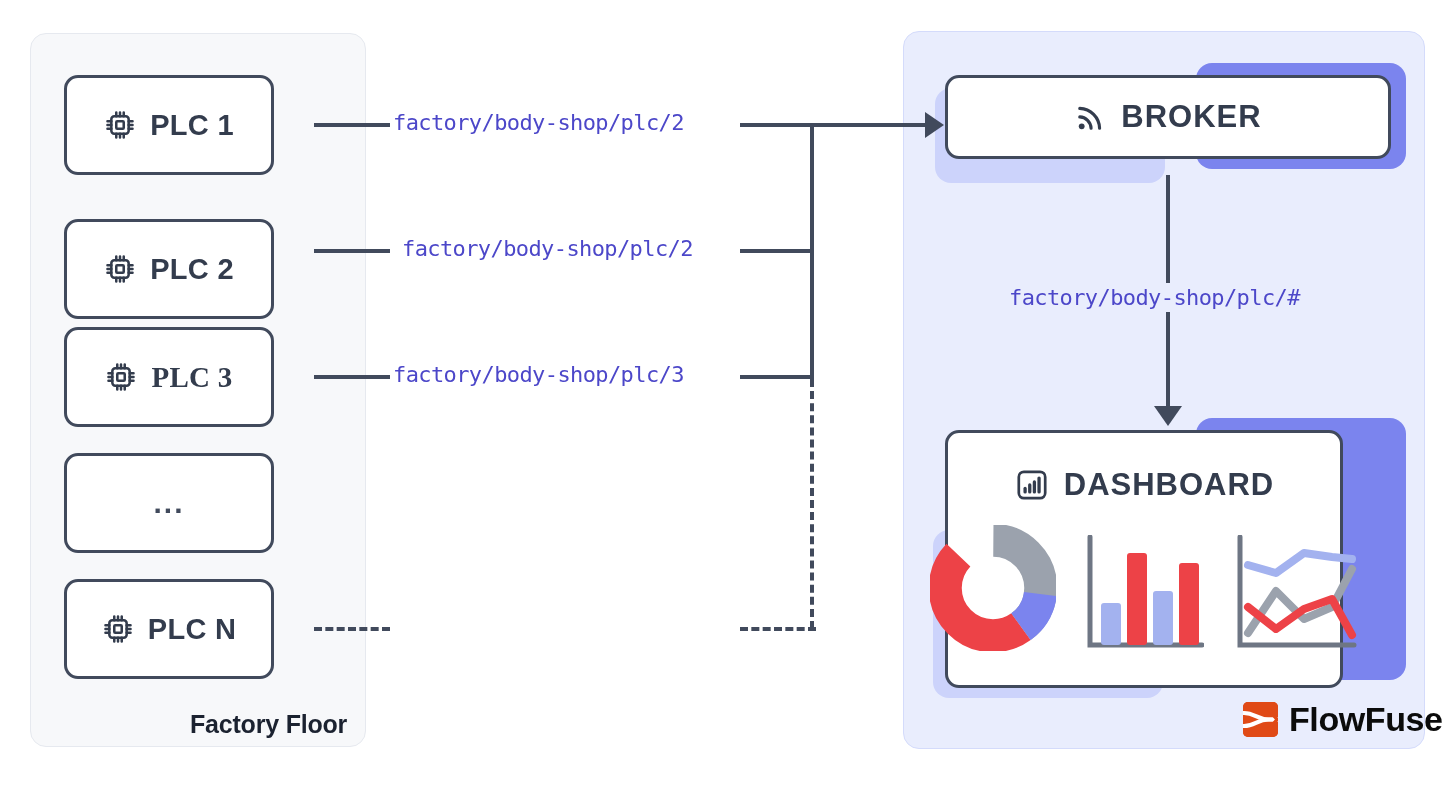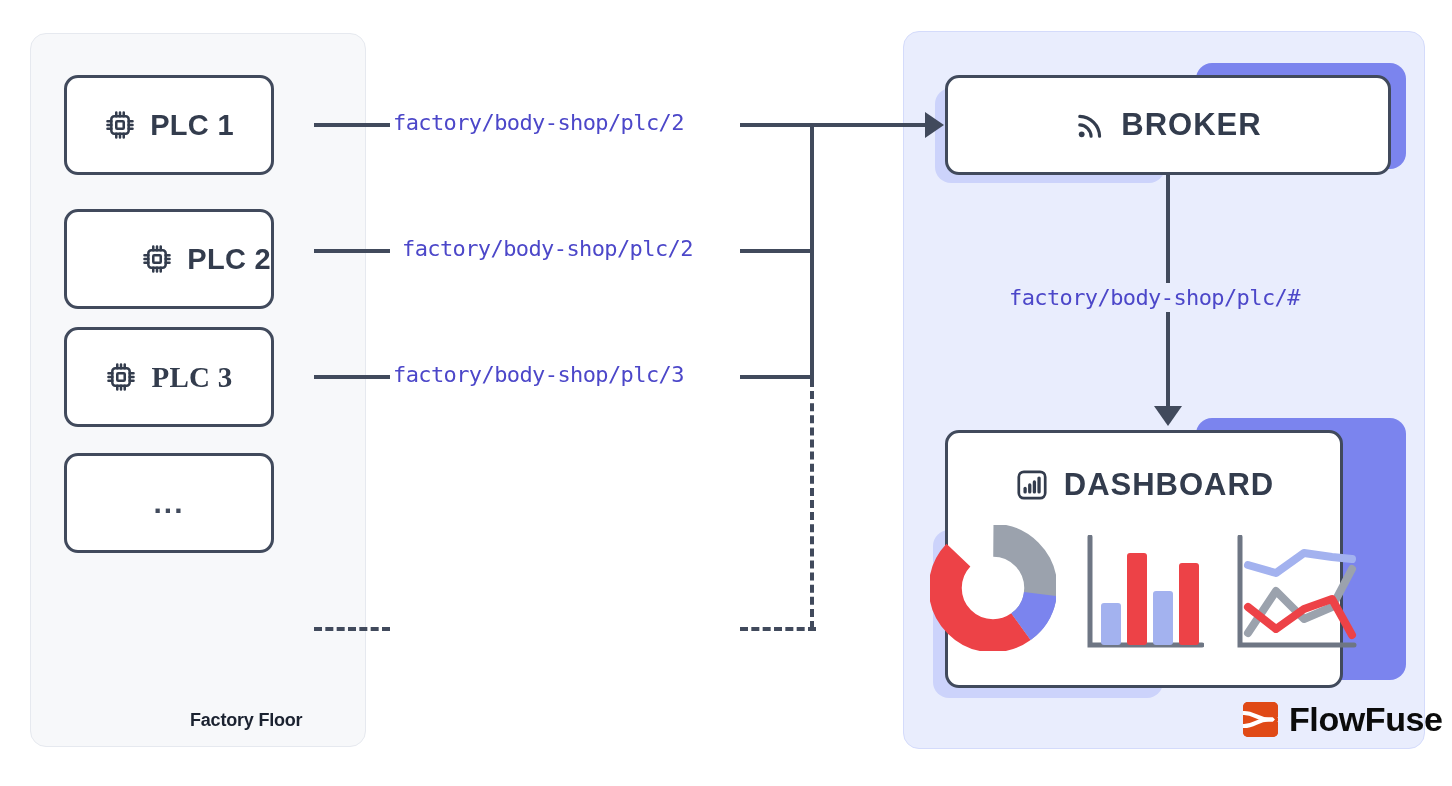--- a/index.html
+++ b/index.html
@@ -38,21 +38,21 @@
     left: 903px;
     top: 31px;
     width: 522px;
     height: 718px;
     background: #e9edfd;
     border: 1px solid #d4dbfb;
   }
 
   .panel-caption {
     position: absolute;
-    font-size: 18px;
+    font-size: 25px;
     font-weight: bold;
     color: #1b2230;
     letter-spacing: -0.2px;
     white-space: nowrap;
   }
 
   
   .node {
     position: absolute;
     box-sizing: border-box;
@@ -102,21 +102,21 @@
   }
   .shadow-card.soft {
     background: #ccd3fb;
     z-index: 1;
   }
 
   #broker-node {
     left: 945px;
     top: 75px;
     width: 446px;
-    height: 100px;
+    height: 84px;
   }
   #broker-node .node-label { font-size: 31px; letter-spacing: 1px; }
 
   #dashboard-node {
     left: 945px;
     top: 430px;
     width: 398px;
     height: 258px;
     flex-direction: column;
     justify-content: flex-start;
@@ -220,21 +220,21 @@
     <span class="node-icon">
       <svg width="32" height="32" viewBox="0 0 24 24" fill="none" stroke="#333c4d" stroke-width="1.9" stroke-linecap="round" stroke-linejoin="round">
         <rect x="5.5" y="5.5" width="13" height="13" rx="2.2"></rect>
         <rect x="9.2" y="9.2" width="5.6" height="5.6" rx="0.7"></rect>
         <path d="M9.2 2.6v2.9M12 2.6v2.9M14.8 2.6v2.9M9.2 18.5v2.9M12 18.5v2.9M14.8 18.5v2.9M2.6 9.2h2.9M2.6 12h2.9M2.6 14.8h2.9M18.5 9.2h2.9M18.5 12h2.9M18.5 14.8h2.9"></path>
       </svg>
     </span>
     <span class="node-label">PLC 1</span>
   </div>
 
-  <div class="node plc-node" style="top:209px;justify-content:flex-end;">
+  <div class="node plc-node" style="top:219px;">
     <span class="node-icon">
       <svg width="32" height="32" viewBox="0 0 24 24" fill="none" stroke="#333c4d" stroke-width="1.9" stroke-linecap="round" stroke-linejoin="round">
         <rect x="5.5" y="5.5" width="13" height="13" rx="2.2"></rect>
         <rect x="9.2" y="9.2" width="5.6" height="5.6" rx="0.7"></rect>
         <path d="M9.2 2.6v2.9M12 2.6v2.9M14.8 2.6v2.9M9.2 18.5v2.9M12 18.5v2.9M14.8 18.5v2.9M2.6 9.2h2.9M2.6 12h2.9M2.6 14.8h2.9M18.5 9.2h2.9M18.5 12h2.9M18.5 14.8h2.9"></path>
       </svg>
     </span>
     <span class="node-label">PLC 2</span>
   </div>
 
@@ -246,20 +246,30 @@
         <path d="M9.2 2.6v2.9M12 2.6v2.9M14.8 2.6v2.9M9.2 18.5v2.9M12 18.5v2.9M14.8 18.5v2.9M2.6 9.2h2.9M2.6 12h2.9M2.6 14.8h2.9M18.5 9.2h2.9M18.5 12h2.9M18.5 14.8h2.9"></path>
       </svg>
     </span>
     <span class="node-label">PLC 3</span>
   </div>
 
   <div class="node plc-node" style="top:453px;">
     <span class="ellipsis-label">...</span>
   </div>
 
+  <div class="node plc-node" style="top:579px;">
+    <span class="node-icon">
+      <svg width="32" height="32" viewBox="0 0 24 24" fill="none" stroke="#333c4d" stroke-width="1.9" stroke-linecap="round" stroke-linejoin="round">
+        <rect x="5.5" y="5.5" width="13" height="13" rx="2.2"></rect>
+        <rect x="9.2" y="9.2" width="5.6" height="5.6" rx="0.7"></rect>
+        <path d="M9.2 2.6v2.9M12 2.6v2.9M14.8 2.6v2.9M9.2 18.5v2.9M12 18.5v2.9M14.8 18.5v2.9M2.6 9.2h2.9M2.6 12h2.9M2.6 14.8h2.9M18.5 9.2h2.9M18.5 12h2.9M18.5 14.8h2.9"></path>
+      </svg>
+    </span>
+    <span class="node-label">PLC N</span>
+  </div>
 
   <div class="panel-caption" style="left:190px; top:710px;">Factory Floor</div>
 
   <div class="wire wire-h" style="left:314px; top:123px; width:76px;"></div>
 
   <div class="topic" style="left:393px; top:110px;">factory/body-shop/plc/2</div>
 
   <div class="wire wire-h" style="left:740px; top:123px; width:198px;"></div>
   <div class="arrowhead arrow-right" style="left:925px; top:112px;"></div>
 

